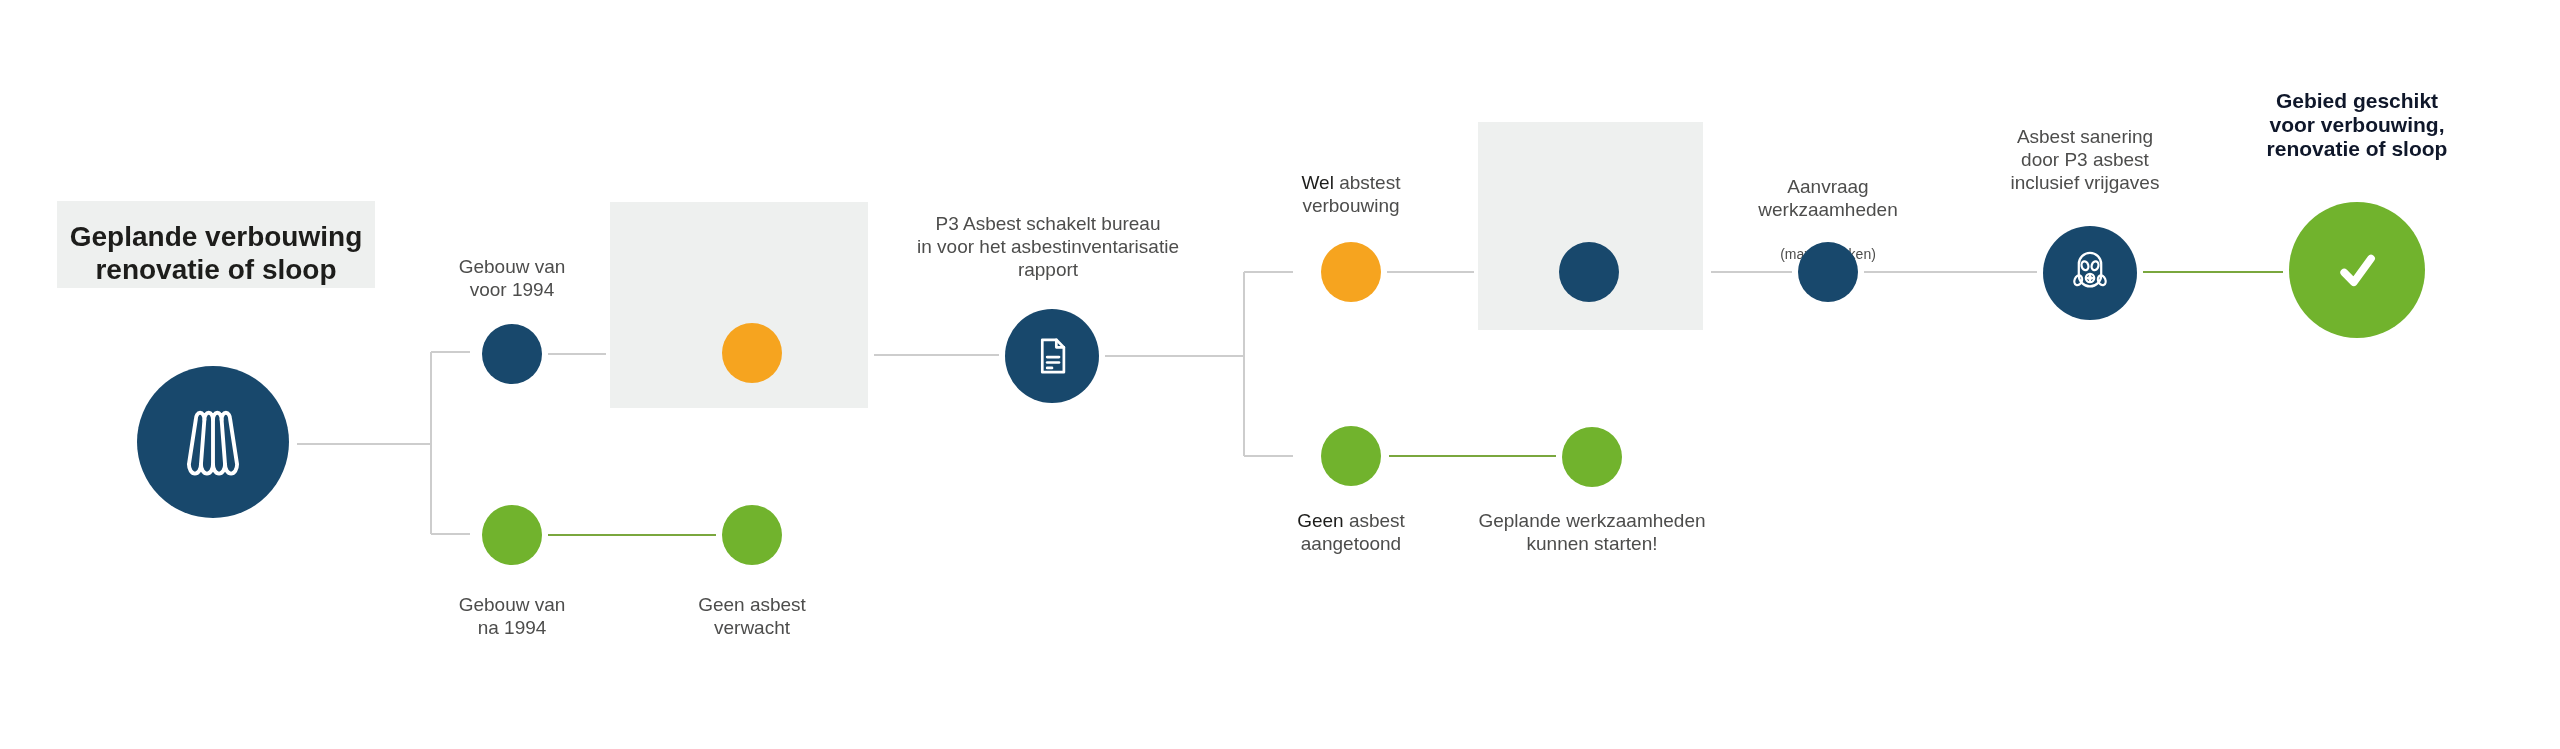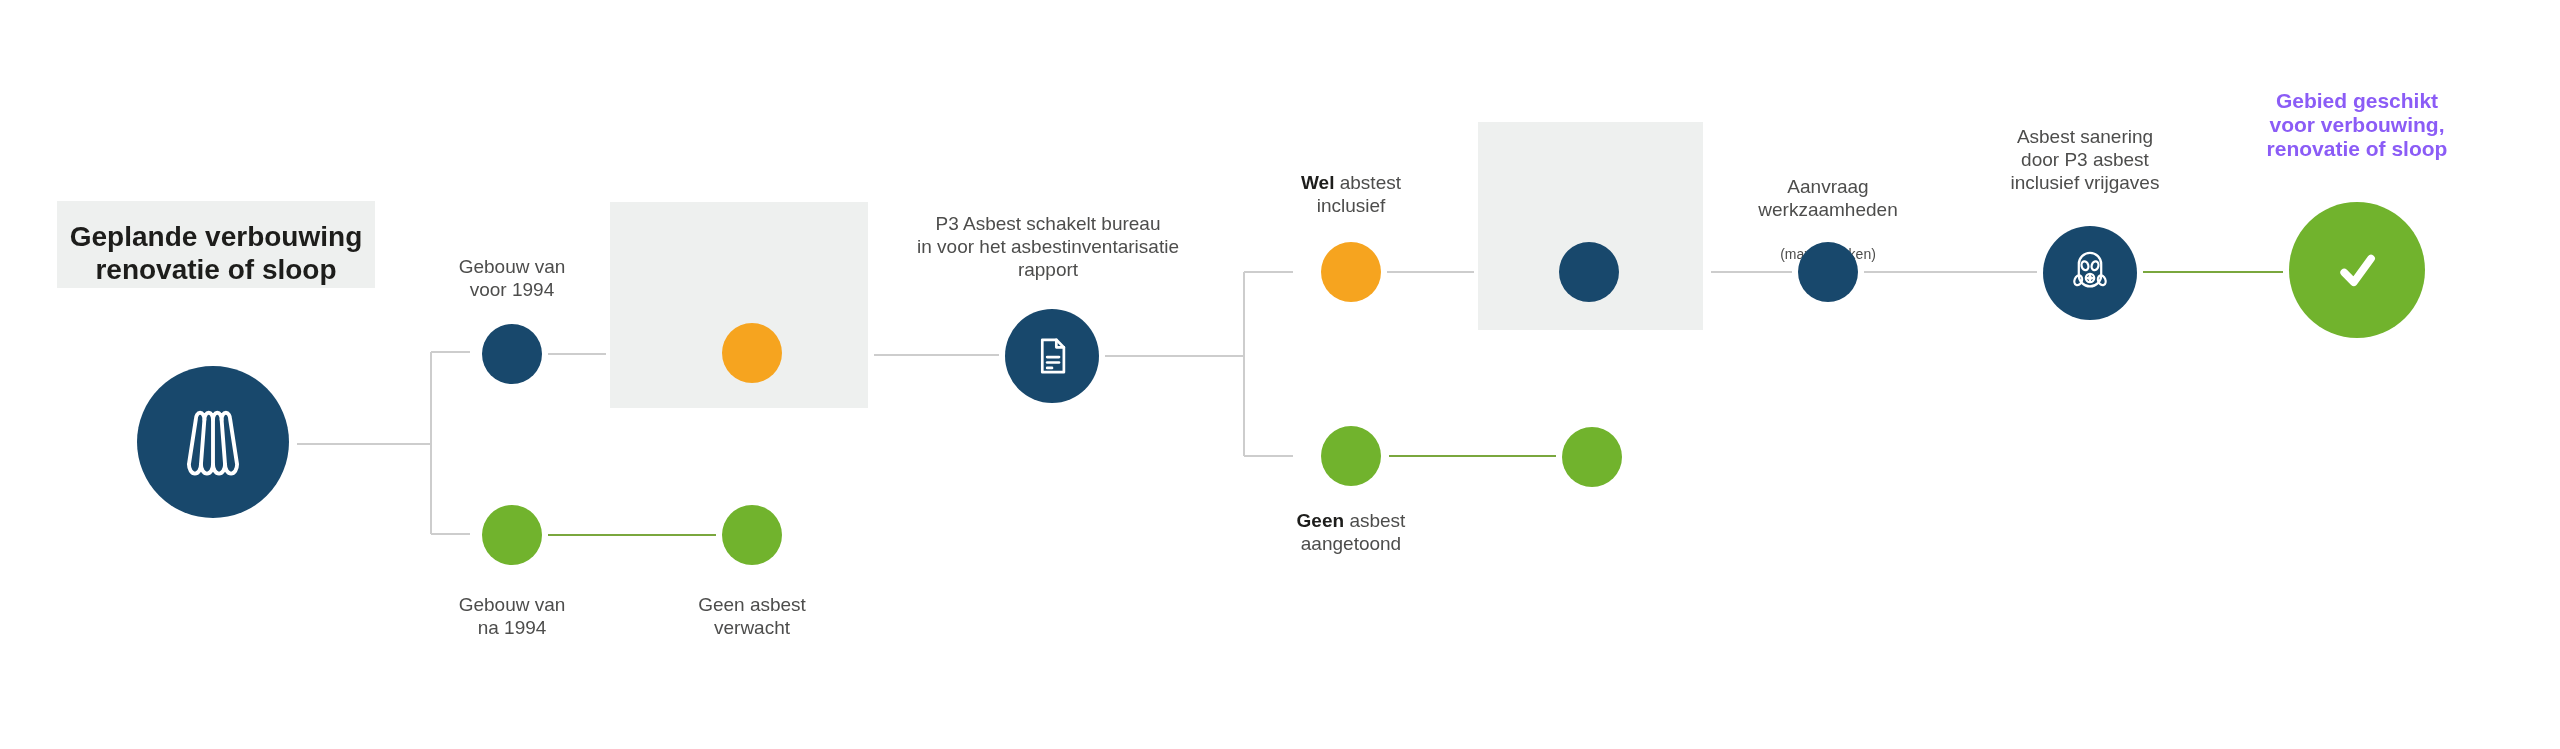--- a/index.html
+++ b/index.html
@@ -34,22 +34,22 @@
   #c-work{left:1562px;top:427px;width:60px;height:60px;}
   #c-notice{left:1798px;top:242px;width:60px;height:60px;}
   #c-remediation{left:2043px;top:226px;width:94px;height:94px;}
   #c-done{left:2289px;top:202px;width:136px;height:136px;}
 
   .label{
     position:absolute;text-align:center;
     font-size:19px;line-height:23px;color:#4D4D4C;
     white-space:pre-line;
   }
-  .label .em{font-weight:bold;color:#1D1D1B;}
-  .label-bold{font-weight:bold;color:#8b5cf6;}
+  .label .em{font-weight:normal;color:#1D1D1B;}
+  .label-bold{font-weight:bold;color:#0f172a;}
 
   #panel-start .title{
     font-size:28px;line-height:33px;font-weight:bold;color:#1D1D1B;
     text-align:center;white-space:pre-line;margin-top:16px;
   }
   #lbl-before1994{left:402px;top:255px;width:220px;}
   #lbl-after1994{left:402px;top:593px;width:220px;}
   #lbl-expected{left:617px;top:227px;width:244px;}
   #lbl-noexpected{left:642px;top:593px;width:220px;}
   #lbl-report{left:878px;top:212px;width:340px;}
@@ -130,30 +130,32 @@
     <svg class="icon-svg" width="54" height="54" viewBox="0 0 100 100" fill="none" stroke="#ffffff" stroke-width="5" stroke-linejoin="round" stroke-linecap="round">
       <path d="M32 20 H58 L72 34 V80 H32 Z"></path>
       <path d="M58 20 V34 H72"></path>
       <path d="M41 52 H63"></path>
       <path d="M41 62 H63"></path>
       <path d="M41 72 H50"></path>
     </svg>
   </div>
 
   <div class="label" id="lbl-found"><span class="em">Wel</span><span> abstest
-inclusief</span></div>
+verbouwing</span></div>
   <div class="circle orange" id="c-found"></div>
 
   <div class="circle green" id="c-nofound"></div>
   <div class="label" id="lbl-nofound"><span class="em">Geen</span><span> asbest
 aangetoond</span></div>
 
   <div class="circle navy" id="c-quote"></div>
 
   <div class="circle green" id="c-work"></div>
+  <div class="label" id="lbl-work">Geplande werkzaamheden
+kunnen starten!</div>
 
   <div class="label" id="lbl-notice">
     <div>Aanvraag
 werkzaamheden</div>
     <div class="note">(max. 4 weken)</div>
   </div>
   <div class="circle navy" id="c-notice"></div>
 
   <div class="label" id="lbl-remediation">Asbest sanering
 door P3 asbest

